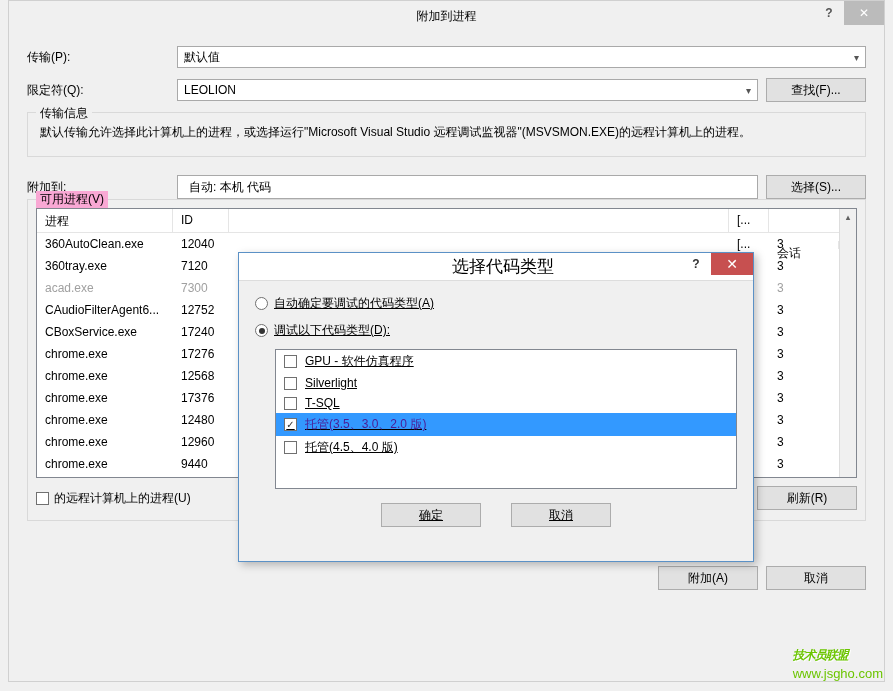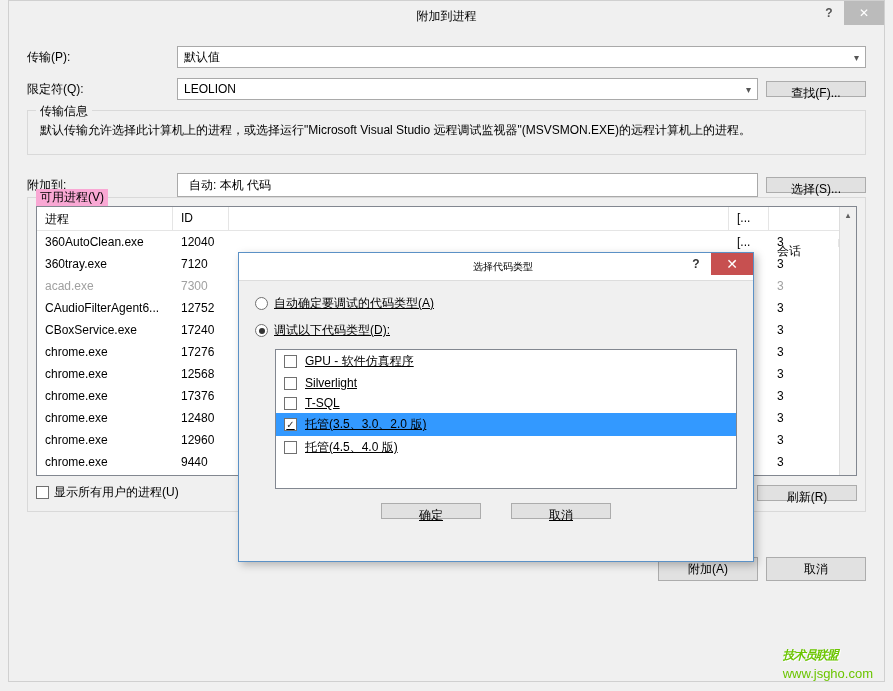--- a/index.html
+++ b/index.html
@@ -12,21 +12,21 @@
 .title-btn { width: 30px; height: 24px; display: flex; align-items: center; justify-content: center; color: #555; }
 .title-btn.close { background: #bbb; color: #fff; width: 40px; }
 .title-btn.help { font-weight: bold; }
 
 .body-area { padding: 15px 18px; }
 
 .row { display: flex; align-items: center; margin-bottom: 10px; }
 .row-label { width: 150px; }
 .select-wide { flex: 1; height: 22px; border: 1px solid #a9a9a9; background: #fff; padding: 0 6px; display: flex; align-items: center; justify-content: space-between; }
 .select-wide .arrow { font-size: 10px; color: #555; }
-.btn { height: 16px; border: 1px solid #acacac; background: #e1e1e1; padding: 0 12px; min-width: 100px; text-align: center; line-height: 22px; }
+.btn { height: 24px; border: 1px solid #acacac; background: #e1e1e1; padding: 0 12px; min-width: 100px; text-align: center; line-height: 22px; }
 .btn-right { margin-left: 8px; min-width: 100px; }
 
 .fieldset { border: 1px solid #d9d9d9; padding: 10px 12px 14px; margin-bottom: 18px; position: relative; }
 .fieldset-legend { position: absolute; top: -8px; left: 8px; background: #f0f0f0; padding: 0 4px; }
 .fieldset-text { line-height: 1.6; }
 
 .attach-row { display: flex; align-items: center; margin-bottom: 0; }
 .attach-input { flex: 1; height: 24px; border: 1px solid #a9a9a9; background: #fff; padding: 0 11px; line-height: 22px; margin-right: 8px; }
 
 .proc-section { border: 1px solid #d9d9d9; padding: 8px 8px 10px 8px; position: relative; margin-bottom: 10px; }
@@ -52,38 +52,38 @@
 .show-all-row { display: flex; align-items: center; justify-content: space-between; margin-top: 8px; }
 .checkbox-row { display: flex; align-items: center; gap: 5px; }
 .chk { width: 13px; height: 13px; border: 1px solid #707070; background: #fff; display: inline-block; }
 
 .bottom-btns { display: flex; justify-content: flex-end; gap: 8px; padding: 0 18px 10px; margin-top: 20px; }
 .bottom-btn { min-width: 100px; height: 24px; border: 1px solid #acacac; background: #e1e1e1; line-height: 22px; text-align: center; }
 
 
 .inner-dialog { position: absolute; left: 238px; top: 252px; width: 516px; height: 310px; background: #f0f0f0; border: 1px solid #5b91c6; box-shadow: 3px 3px 8px rgba(0,0,0,0.25); }
 .inner-titlebar { height: 28px; background: #fff; display: flex; align-items: center; justify-content: center; position: relative; border-bottom: 1px solid #ddd; }
-.inner-title { font-size: 10px; margin-left: 14px; }
+.inner-title { font-size: 17px; margin-left: 14px; }
 .inner-btns { position: absolute; right: 0; top: 0; display: flex; }
 .inner-btn { width: 30px; height: 22px; display: flex; align-items: center; justify-content: center; }
 .inner-btn.help { background: #fff; color: #333; font-weight: bold; }
 .inner-btn.close { background: #c75050; color: #fff; width: 42px; font-size: 14px; }
 .inner-body { padding: 14px 16px; text-decoration: underline; }
 .radio-row { display: flex; align-items: center; gap: 6px; margin-bottom: 10px; }
 .radio { width: 13px; height: 13px; border: 1px solid #707070; border-radius: 50%; background: #fff; display: inline-flex; align-items: center; justify-content: center; }
 .radio.checked::after { content: ""; width: 6px; height: 6px; background: #333; border-radius: 50%; }
 .code-list { border: 1px solid #828790; background: #fff; margin-left: 20px; margin-top: 4px; height: 140px; overflow: hidden; }
 .code-item { display: flex; align-items: center; padding: 3px 8px; gap: 8px; }
-.code-item.selected { background: #3399ff; color: #000000; }
+.code-item.selected { background: #3399ff; color: #4c1d95; }
 .code-item.selected .chk { background: #fff; }
 .chk.checked::after { content: "✓"; display: block; font-size: 10px; line-height: 11px; text-align: center; color: #333; }
 .inner-bottom { display: flex; justify-content: center; gap: 30px; margin-top: 14px; }
 .inner-bottom .btn { min-width: 100px; }
 
-.watermark { position: absolute; right: 20px; bottom: 10px; font-size: 26px; font-weight: bold; pointer-events: none; }
+.watermark { position: absolute; right: 10px; bottom: 10px; font-size: 26px; font-weight: bold; pointer-events: none; }
 .watermark .cn { color: #6bc500; font-style: italic; letter-spacing: -1px; text-shadow: 1px 1px 0 #fff; }
 .watermark .url { font-size: 13px; color: #6bc500; display: block; text-align: right; font-weight: normal; }
 </style>
 </head>
 <body>
 
 <div class="main-dialog">
   <div class="main-titlebar">
     <span class="main-title">附加到进程</span>
     <div class="title-btns">
@@ -213,21 +213,21 @@
               </div>
             </div>
         </div>
         <div class="table-scroll">
           <div class="scroll-arrow">▴</div>
         </div>
       </div>
       <div class="show-all-row">
         <div class="checkbox-row">
           <span class="chk"></span>
-          <span>显示所有用户的进程(U)</span>
+          <span>的远程计算机上的进程(U)</span>
         </div>
         <div class="btn">刷新(R)</div>
       </div>
     </div>
 
   </div>
 
   <div class="bottom-btns">
     <div class="bottom-btn">附加(A)</div>
     <div class="bottom-btn">取消</div>

